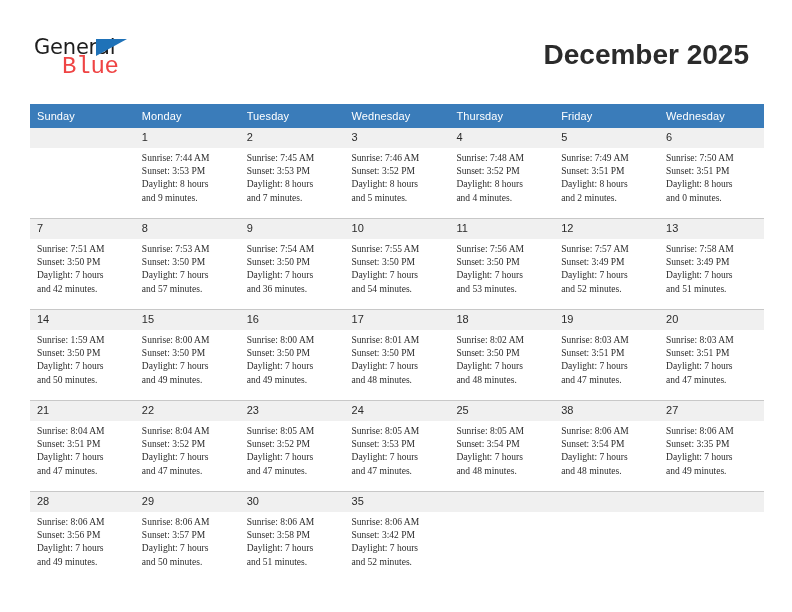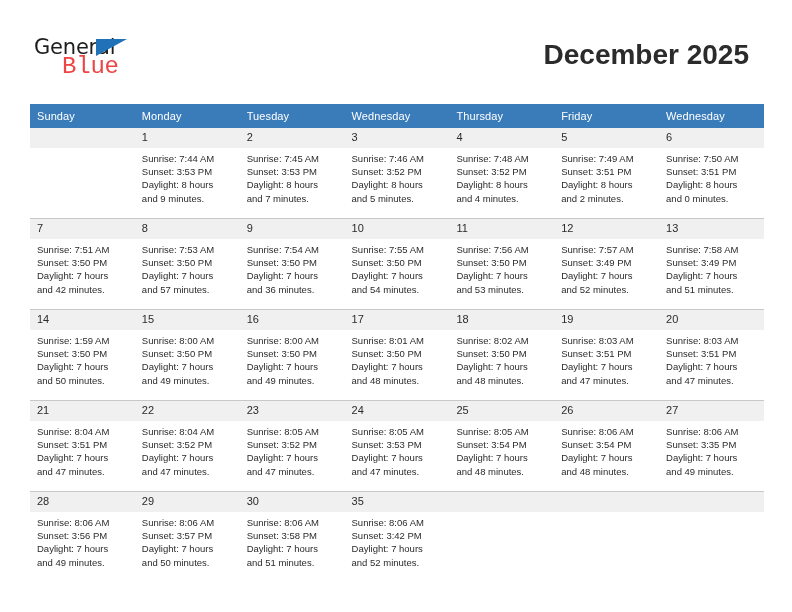--- a/index.html
+++ b/index.html
@@ -127,20 +127,21 @@
   }
   .daynum.empty {
     background: #f0f0f0;
     color: transparent;
   }
   .cell-body {
     padding: 4px 5px 0 7px;
     font-size: 9.5px;
     line-height: 13.2px;
     color: #2b2b2b;
+    font-family: Liberation Serif, serif;
   }
   .cell-body div {
     white-space: nowrap;
   }
   td.blank .cell-body { visibility: hidden; }
 </style>
 </head>
 <body>
 
 <div class="page">
@@ -407,21 +408,21 @@
           <td class="">
             <div class="daynum">25</div>
             <div class="cell-body">
               <div>Sunrise: 8:05 AM</div>
               <div>Sunset: 3:54 PM</div>
               <div>Daylight: 7 hours</div>
               <div>and 48 minutes.</div>
             </div>
           </td>
           <td class="">
-            <div class="daynum">26</div>
+            <div class="daynum">38</div>
             <div class="cell-body">
               <div>Sunrise: 8:06 AM</div>
               <div>Sunset: 3:54 PM</div>
               <div>Daylight: 7 hours</div>
               <div>and 48 minutes.</div>
             </div>
           </td>
           <td class="">
             <div class="daynum">27</div>
             <div class="cell-body">

